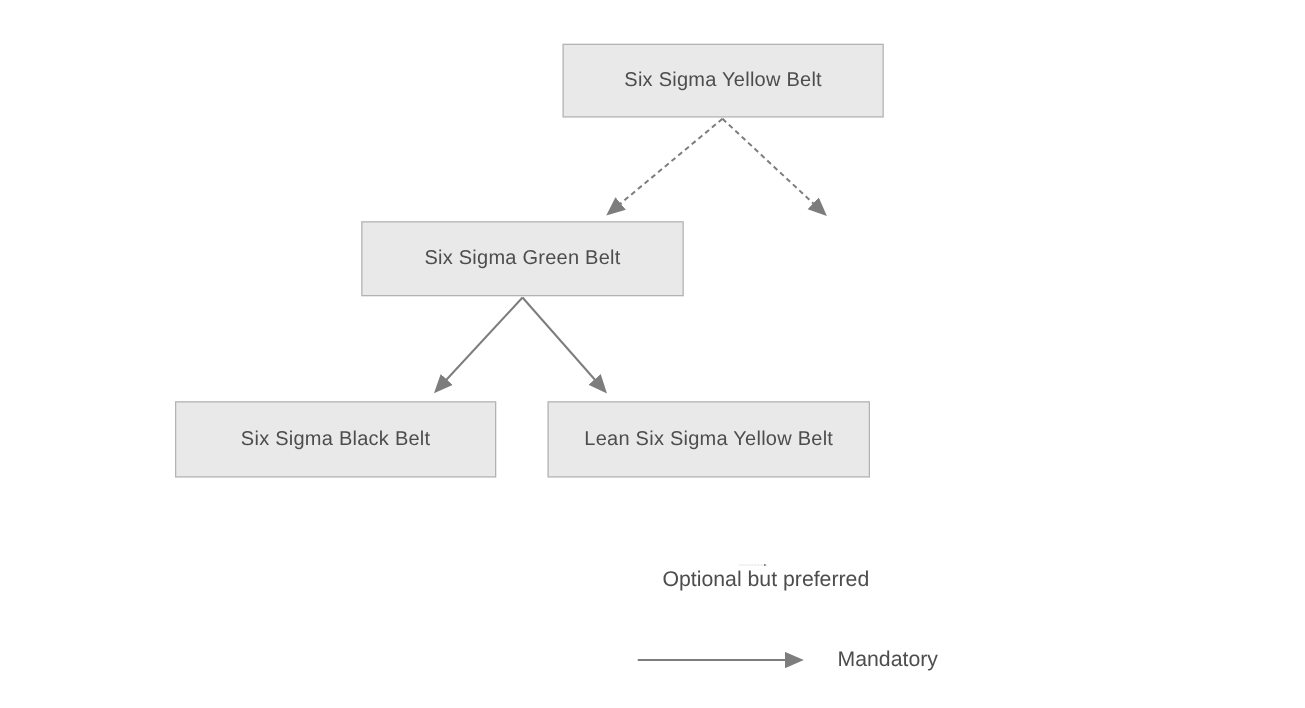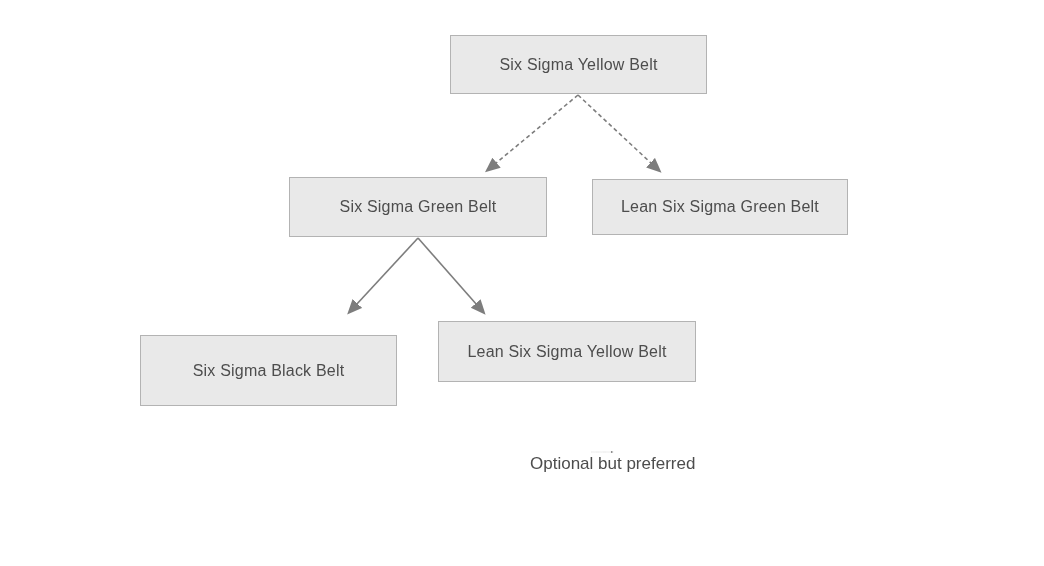--- a/index.html
+++ b/index.html
@@ -87,38 +87,46 @@
   </svg>
 
   <div class="node" style="left:289px; top:177px; width:258px; height:60px;">
     <span>Six Sigma Green Belt</span>
   </div>
 
   <div class="node" style="left:450px; top:35px; width:257px; height:59px;">
     <span>Six Sigma Yellow Belt</span>
   </div>
 
-  <div class="node" style="left:592px; top:179px; width:256px; height:56px;">
-    <span>Lean Six Sigma Green Belt</span>
-  </div>
 
-  <div class="node" style="left:140px; top:321px; width:257px; height:71px;margin-top:14px;">
+  <div class="node" style="left:140px; top:321px; width:257px; height:61px;">
     <span>Six Sigma Black Belt</span>
   </div>
 
   <div class="node" style="left:438px; top:321px; width:258px; height:61px;">
     <span>Lean Six Sigma Yellow Belt</span>
   </div>
 
   <div class="legend-row" style="left:510px; top:450px;flex-direction:column;">
     <svg width="140" height="24" viewBox="0 0 140 24" xmlns="http://www.w3.org/2000/svg">
       <defs>
         <marker id="arrowhead-legend-dashed" markerUnits="userSpaceOnUse" markerWidth="16" markerHeight="14" refX="2" refY="6.5" orient="auto">
           <path d="M0,0 L15,6.5 L0,13 Z" style="fill:var(--arrow-color)"></path>
         </marker>
       </defs>
       <line class="legend-line dashed" x1="0" y1="12" x2="120" y2="12" marker-end="url(#arrowhead-legend-dashed)"></line>
     </svg>
     <span class="legend-label">Optional but preferred</span>
   </div>
 
+  <div class="legend-row" style="left:510px; top:516px;">
+    <svg width="140" height="24" viewBox="0 0 140 24" xmlns="http://www.w3.org/2000/svg">
+      <defs>
+        <marker id="arrowhead-legend-solid" markerUnits="userSpaceOnUse" markerWidth="16" markerHeight="14" refX="2" refY="6.5" orient="auto">
+          <path d="M0,0 L15,6.5 L0,13 Z" style="fill:var(--arrow-color)"></path>
+        </marker>
+      </defs>
+      <line class="legend-line" x1="0" y1="12" x2="120" y2="12" marker-end="url(#arrowhead-legend-solid)"></line>
+    </svg>
+    <span class="legend-label">Mandatory</span>
+  </div>
 
 </div>
 
 </body></html>

